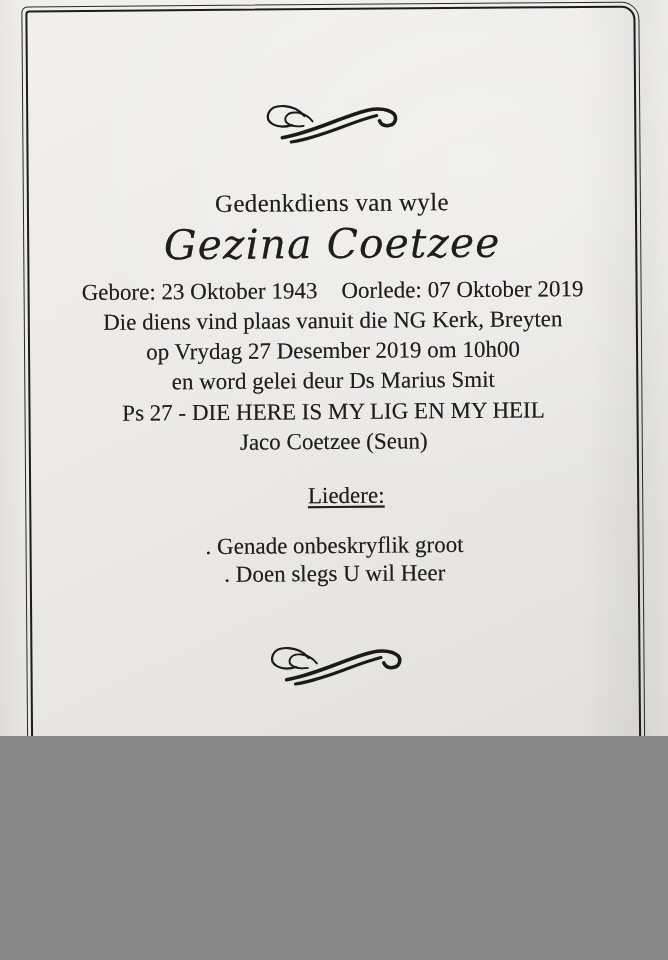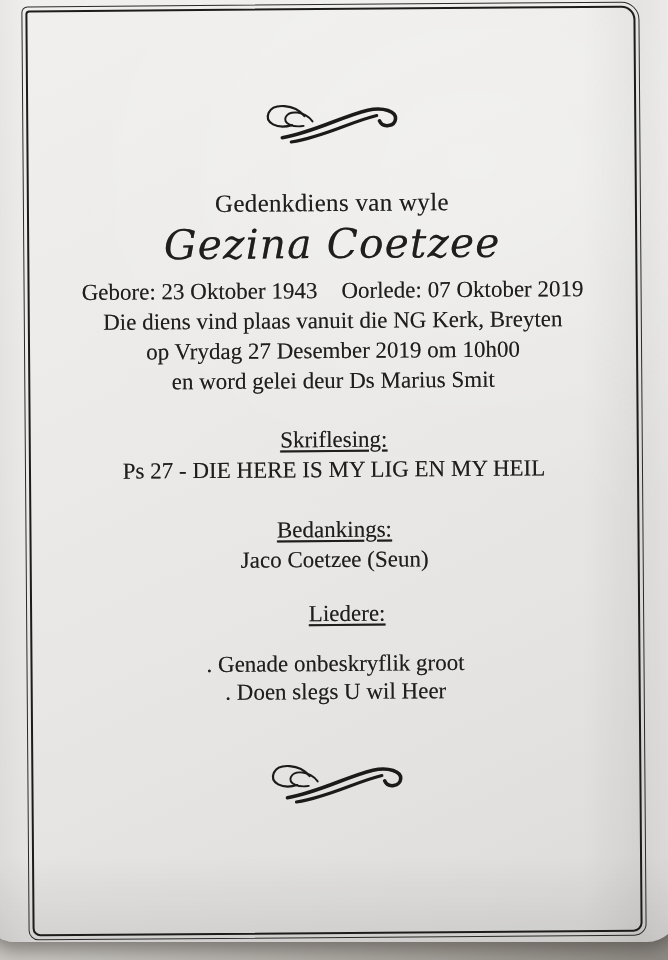--- a/index.html
+++ b/index.html
@@ -1,17 +1,17 @@
 <!DOCTYPE html>
 <html><head>
 <meta charset="utf-8">
 <style>
   html,body{margin:0;padding:0;background:#888;}
   .photo{
-    position:relative;width:668px;height:960px;overflow:hidden;
+    position:relative;width:668px;height:736px;overflow:hidden;
     background:linear-gradient(115deg,#d9d6d1 0%,#c9c6c1 45%,#a5a19b 80%,#8e8a84 100%);
   }
   .sheet{
     position:absolute;left:-12px;top:-10px;width:692px;height:952px;
     background:linear-gradient(155deg,#f1f0ee 0%,#ebeae8 40%,#e5e4e2 70%,#dcdbd9 100%);
     border-radius:0 0 34px 26px;
     box-shadow:0 8px 18px rgba(55,52,47,0.5);
   }
   .sheet-shade{
     position:absolute;inset:0;border-radius:inherit;pointer-events:none;
@@ -82,24 +82,22 @@
         <div class="name">Gezina Coetzee</div>
 
         <div class="dates">
           <span class="born">Gebore: 23 Oktober 1943</span><span>Oorlede: 07 Oktober 2019</span>
         </div>
 
         <div class="svcline">Die diens vind plaas vanuit die NG Kerk, Breyten</div>
         <div class="svcline">op Vrydag 27 Desember 2019 om 10h00</div>
         <div class="svcline">en word gelei deur Ds Marius Smit</div>
 
-        <div class="sec-heading s1">Skriflesing:</div>
         <div class="sec-line">Ps 27 - DIE HERE IS MY LIG EN MY HEIL</div>
 
-        <div class="sec-heading s2">Bedankings:</div>
         <div class="sec-line">Jaco Coetzee (Seun)</div>
 
         <div class="sec-heading s3">Liedere:</div>
         <div class="songs">
           <div class="sec-line">. Genade onbeskryflik groot</div>
           <div class="sec-line">. Doen slegs U wil Heer</div>
         </div>
 
         <svg class="flourish bottom" viewBox="0 0 170 56">
           <path d="M55 20 C44 6 20 5 15 16 C10 27 24 35 41 30" stroke-width="2.4"></path>

